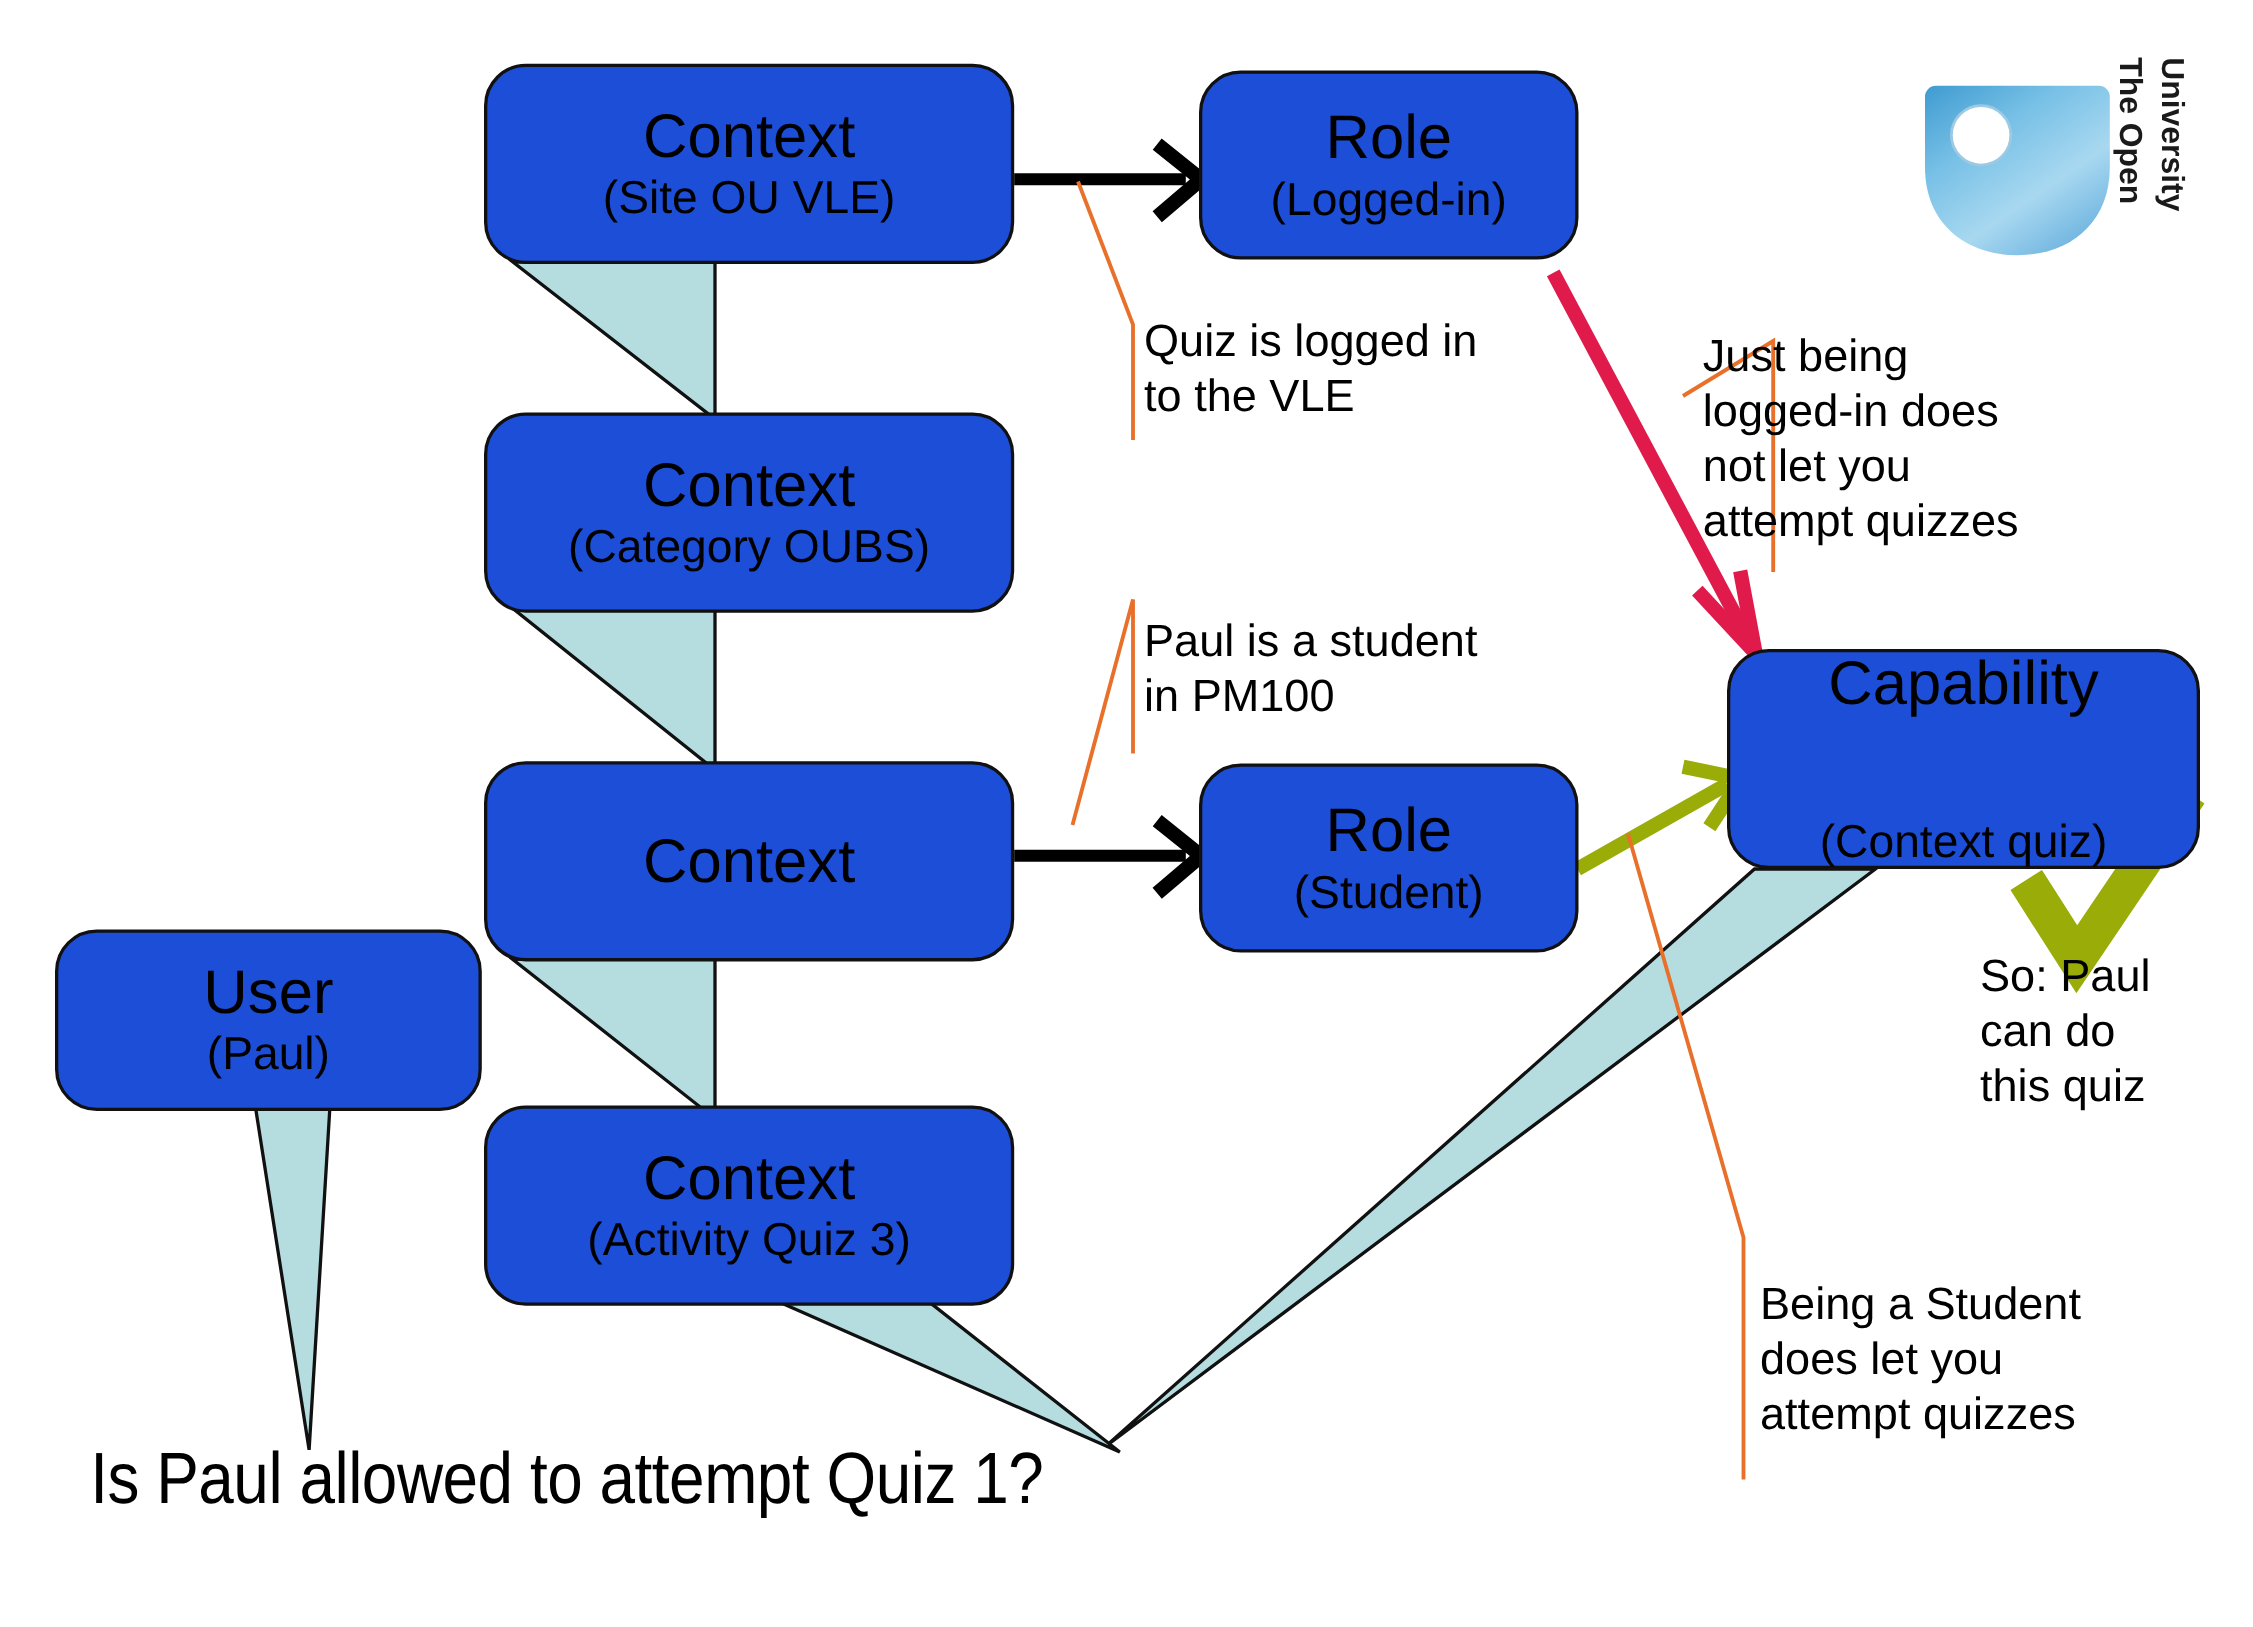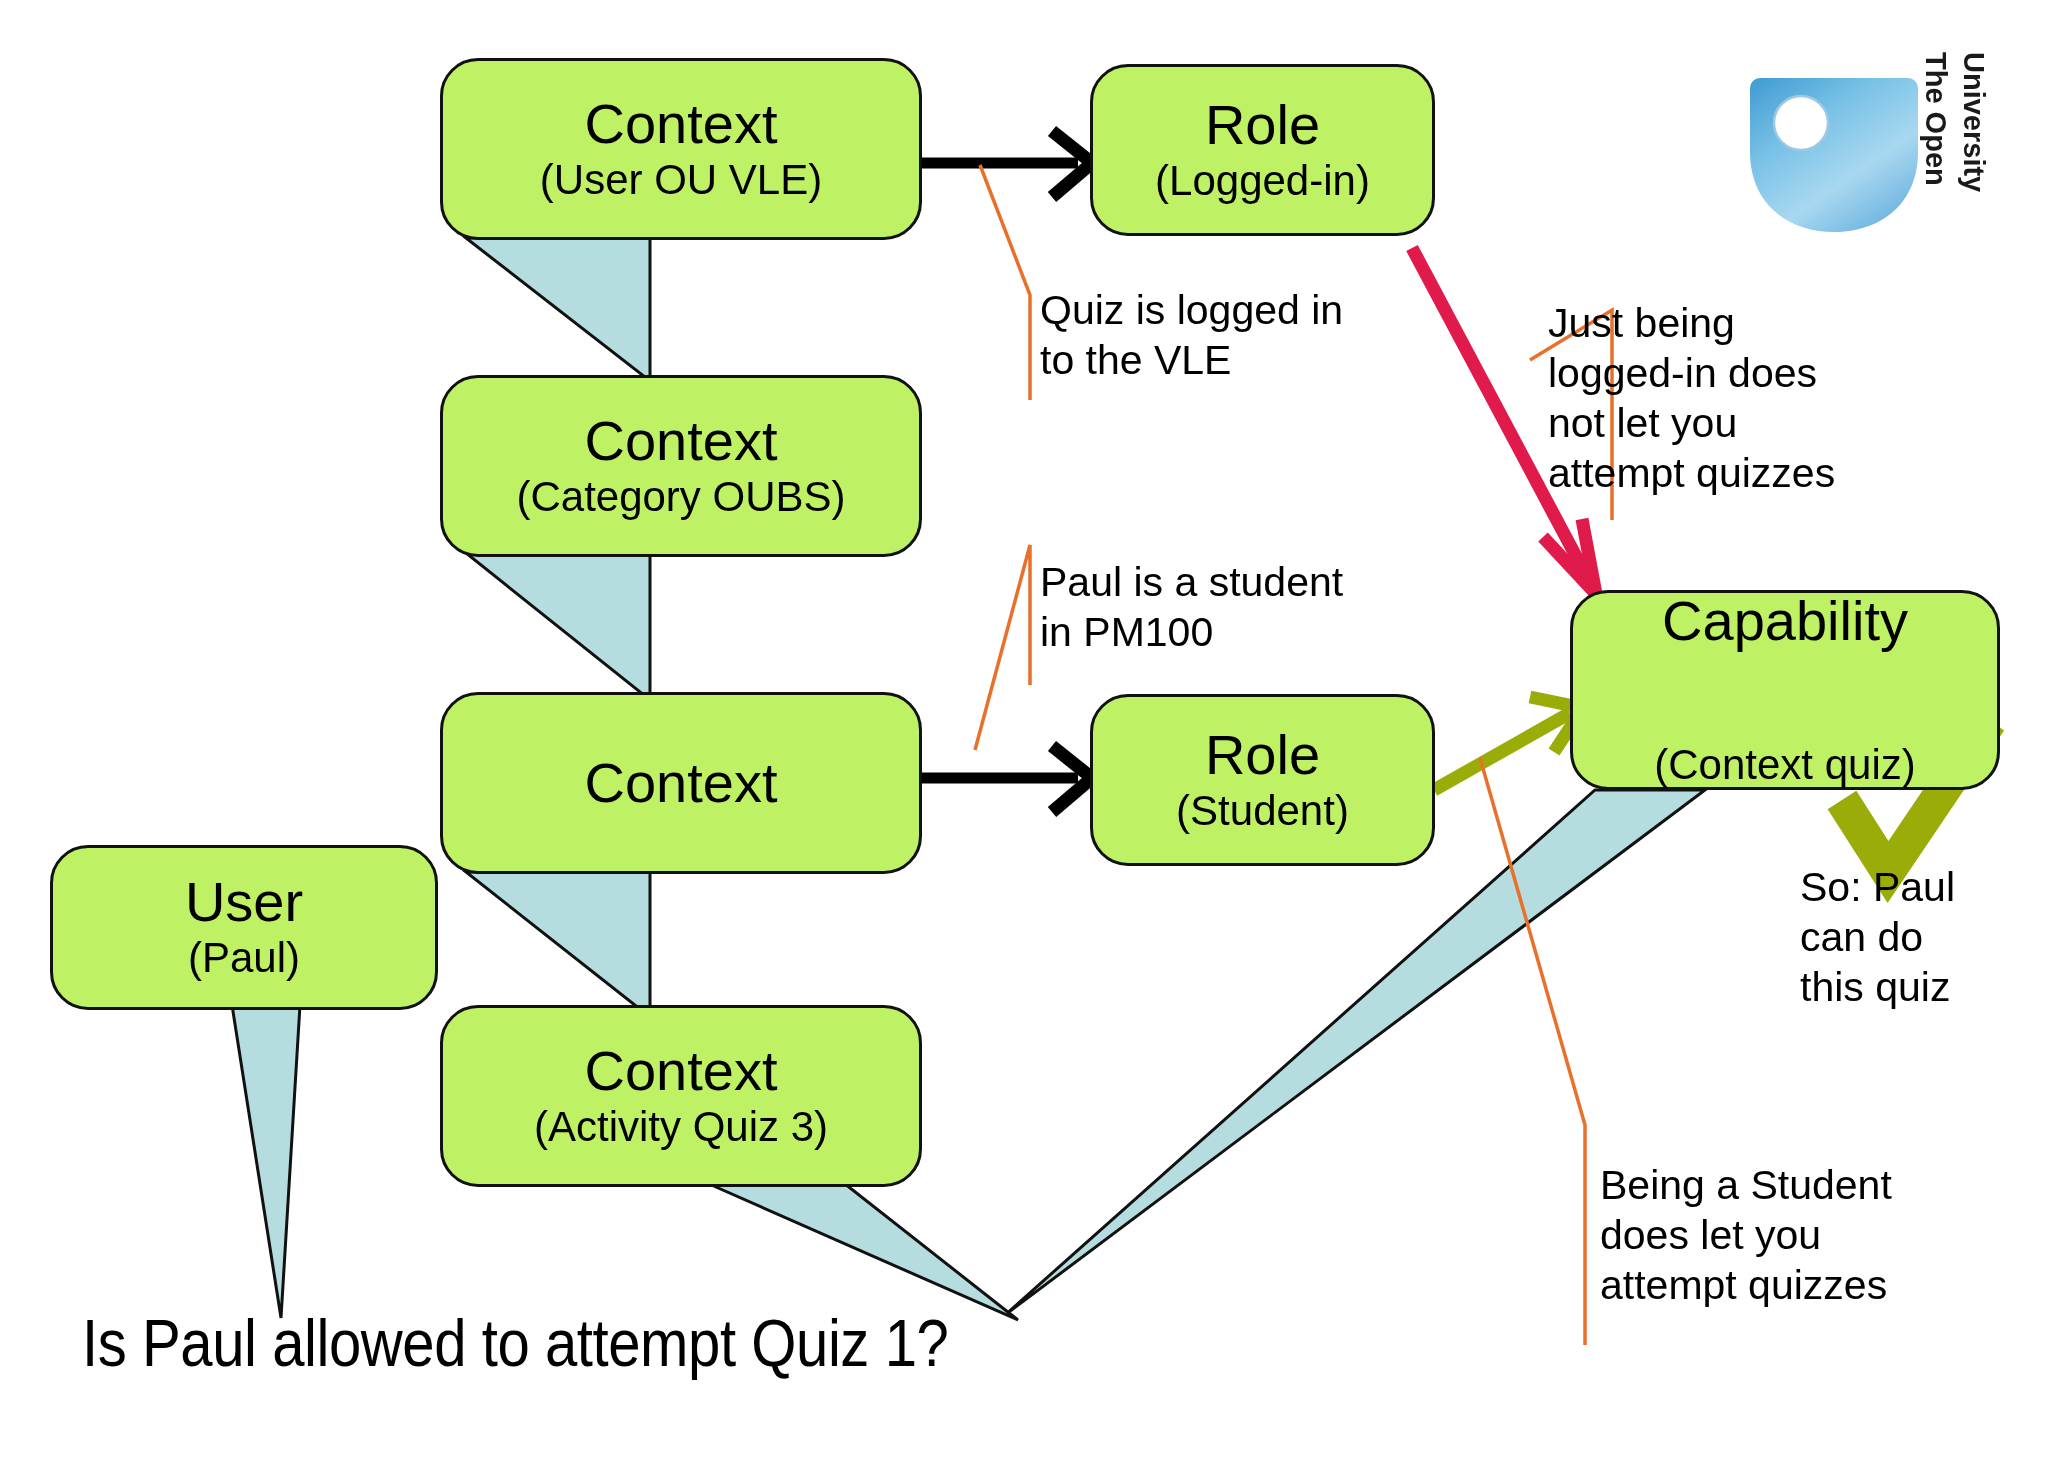--- a/index.html
+++ b/index.html
@@ -18,21 +18,21 @@
   #wires {
     position: absolute;
     left: 0; top: 0;
     width: 2048px;
     height: 1479px;
     pointer-events: none;
   }
   .bubble {
     position: absolute;
     box-sizing: border-box;
-    background: #bef264;
+    background: #1d4ed8;
     border: 3px solid #111111;
     border-radius: 38px;
     display: flex;
     flex-direction: column;
     align-items: center;
     justify-content: center;
     z-index: 5;
   }
   .bubble .t1 {
     font-size: 56px;
@@ -133,21 +133,21 @@
           <stop offset="100%" stop-color="#6fb4e0"></stop>
         </linearGradient>
       </defs>
       <path d="M1760 78 h148 a10 10 0 0 1 10 10 v64 c0 52 -38 80 -84 80 c-46 0 -84 -28 -84 -80 v-64 a10 10 0 0 1 10 -10 z" fill="url(#shieldgrad)"></path>
       <circle cx="1801" cy="123" r="27" fill="#ffffff" stroke="#9cc9e4" stroke-width="2.5"></circle>
     </g>
   </svg>
 
   <div class="bubble" style="left:440px; top:58px; width:482px; height:182px;">
     <span class="t1">Context</span>
-    <span class="t2">(User OU VLE)</span>
+    <span class="t2">(Site OU VLE)</span>
   </div>
 
   <div class="bubble" style="left:440px; top:375px; width:482px; height:182px;">
     <span class="t1">Context</span>
     <span class="t2">(Category OUBS)</span>
   </div>
 
   <div class="bubble" style="left:440px; top:692px; width:482px; height:182px;">
     <span class="t1">Context</span>
   </div>

